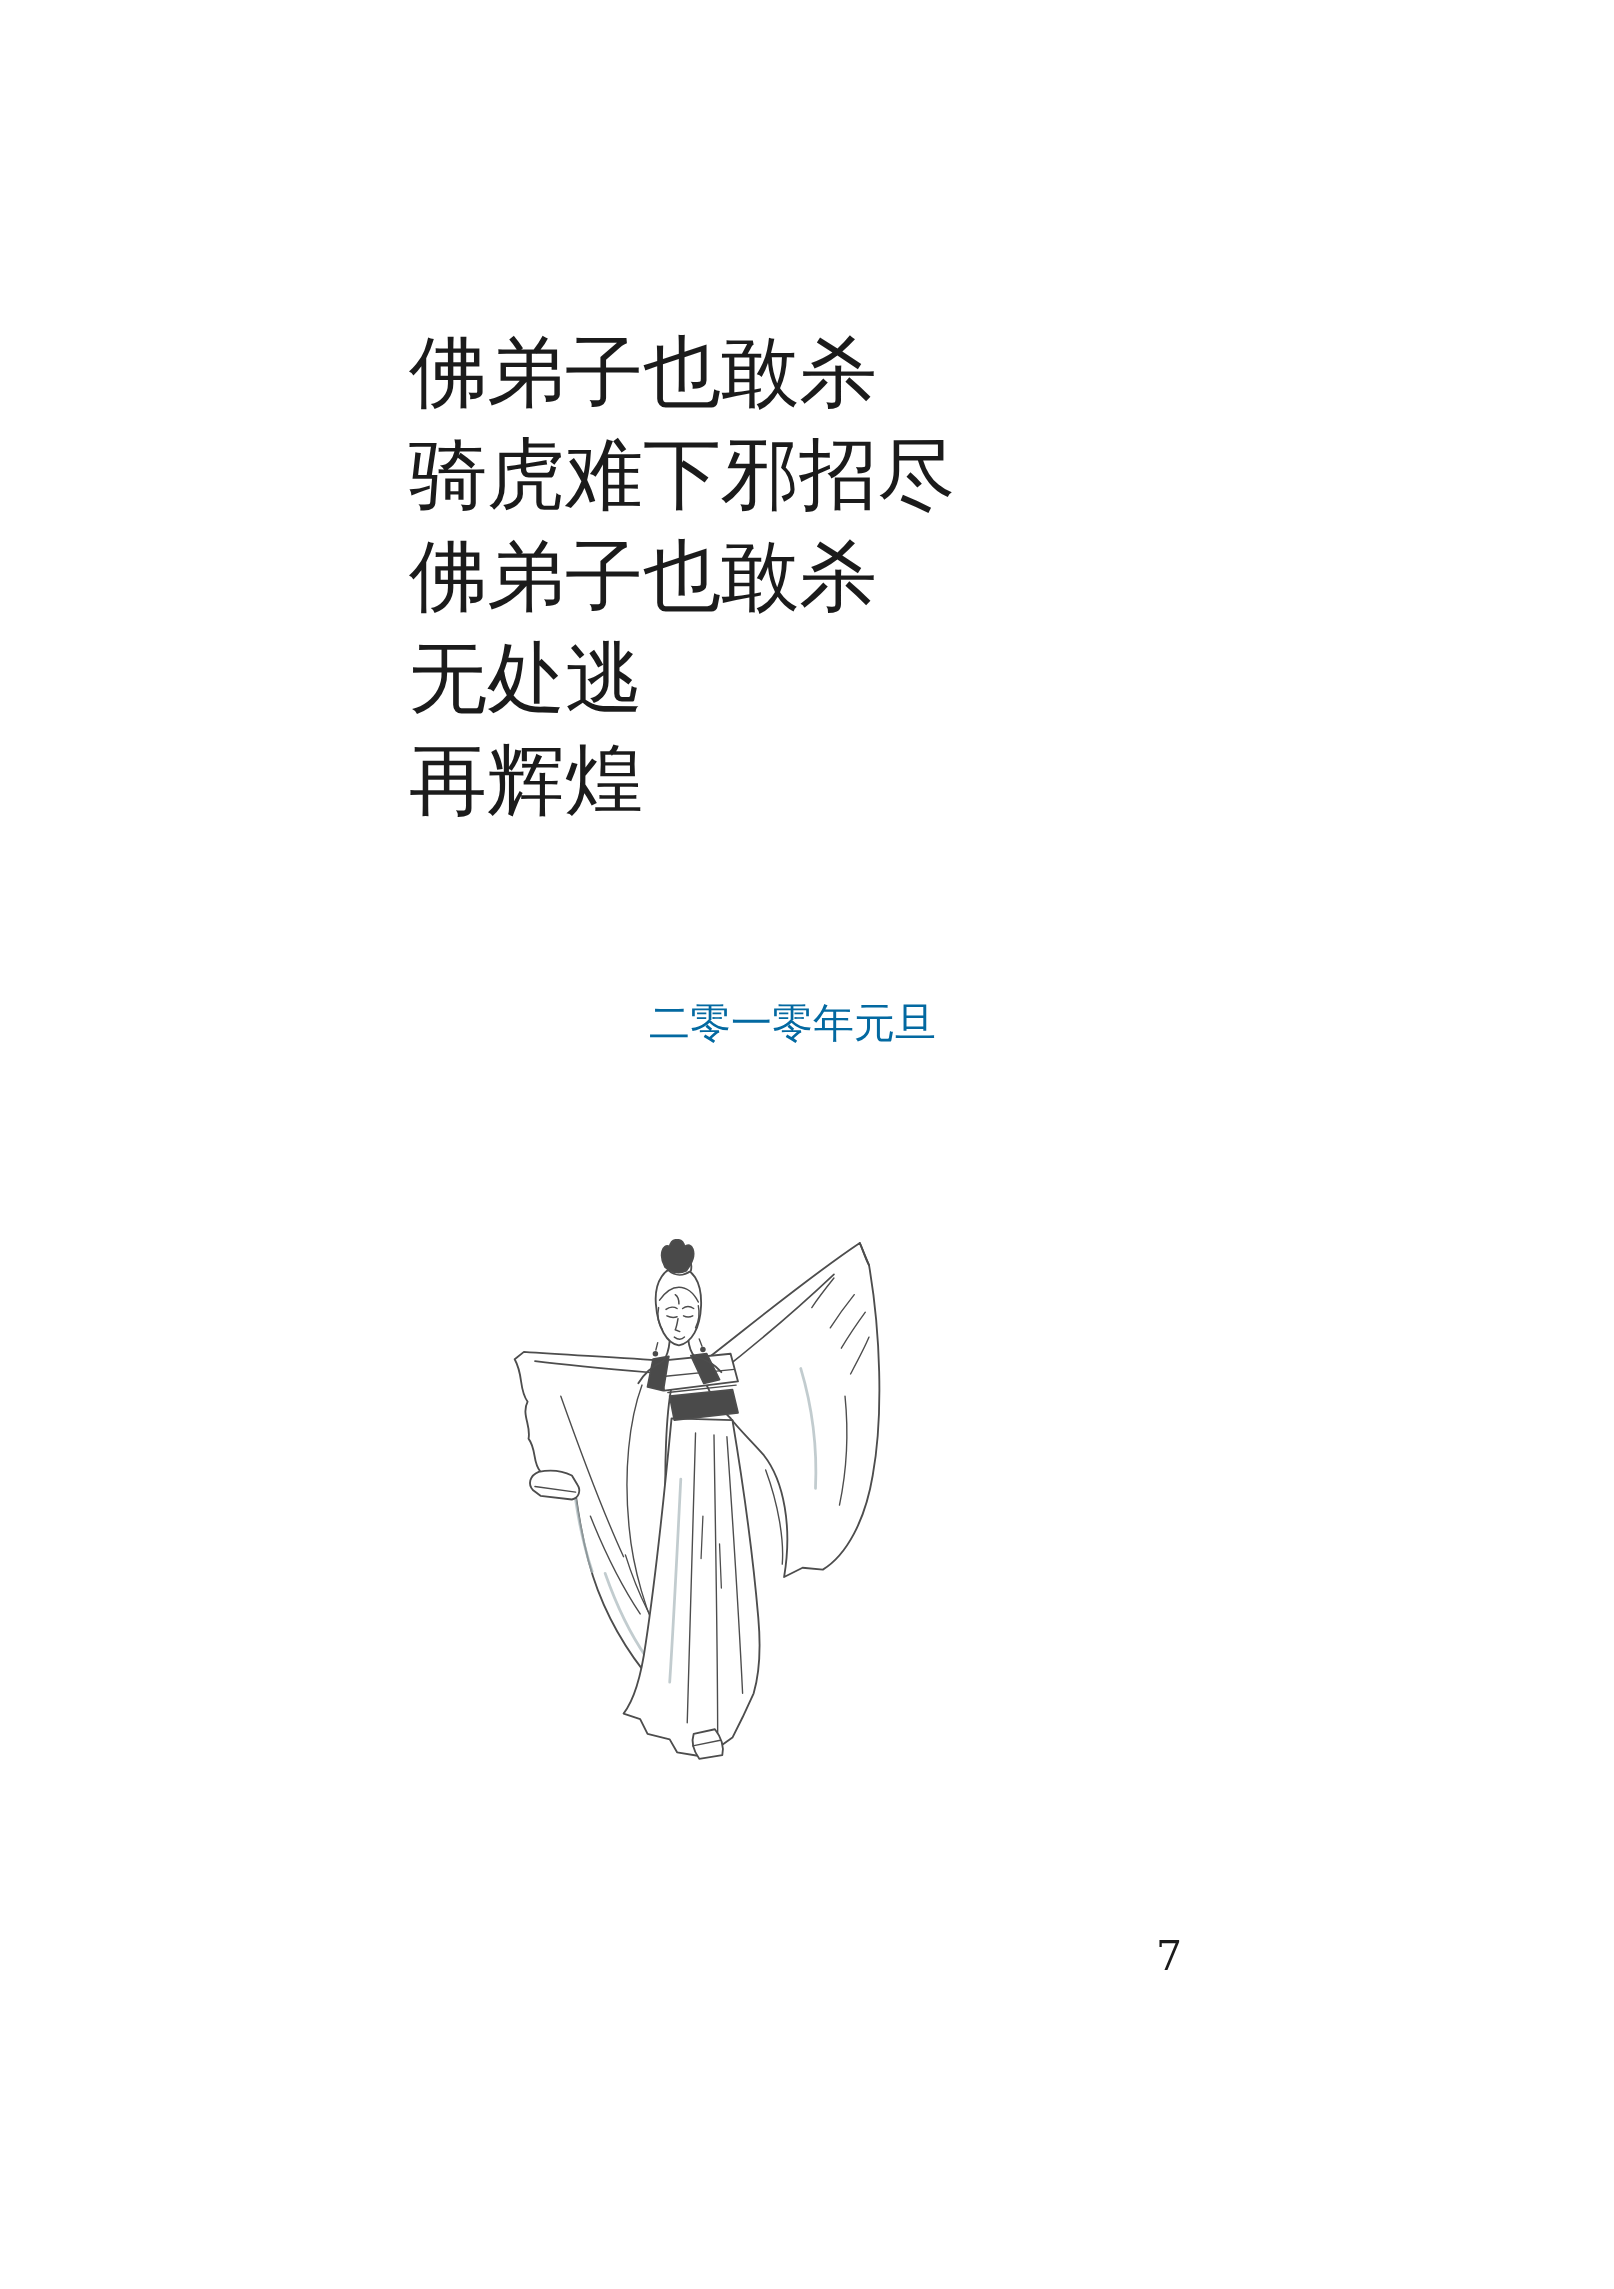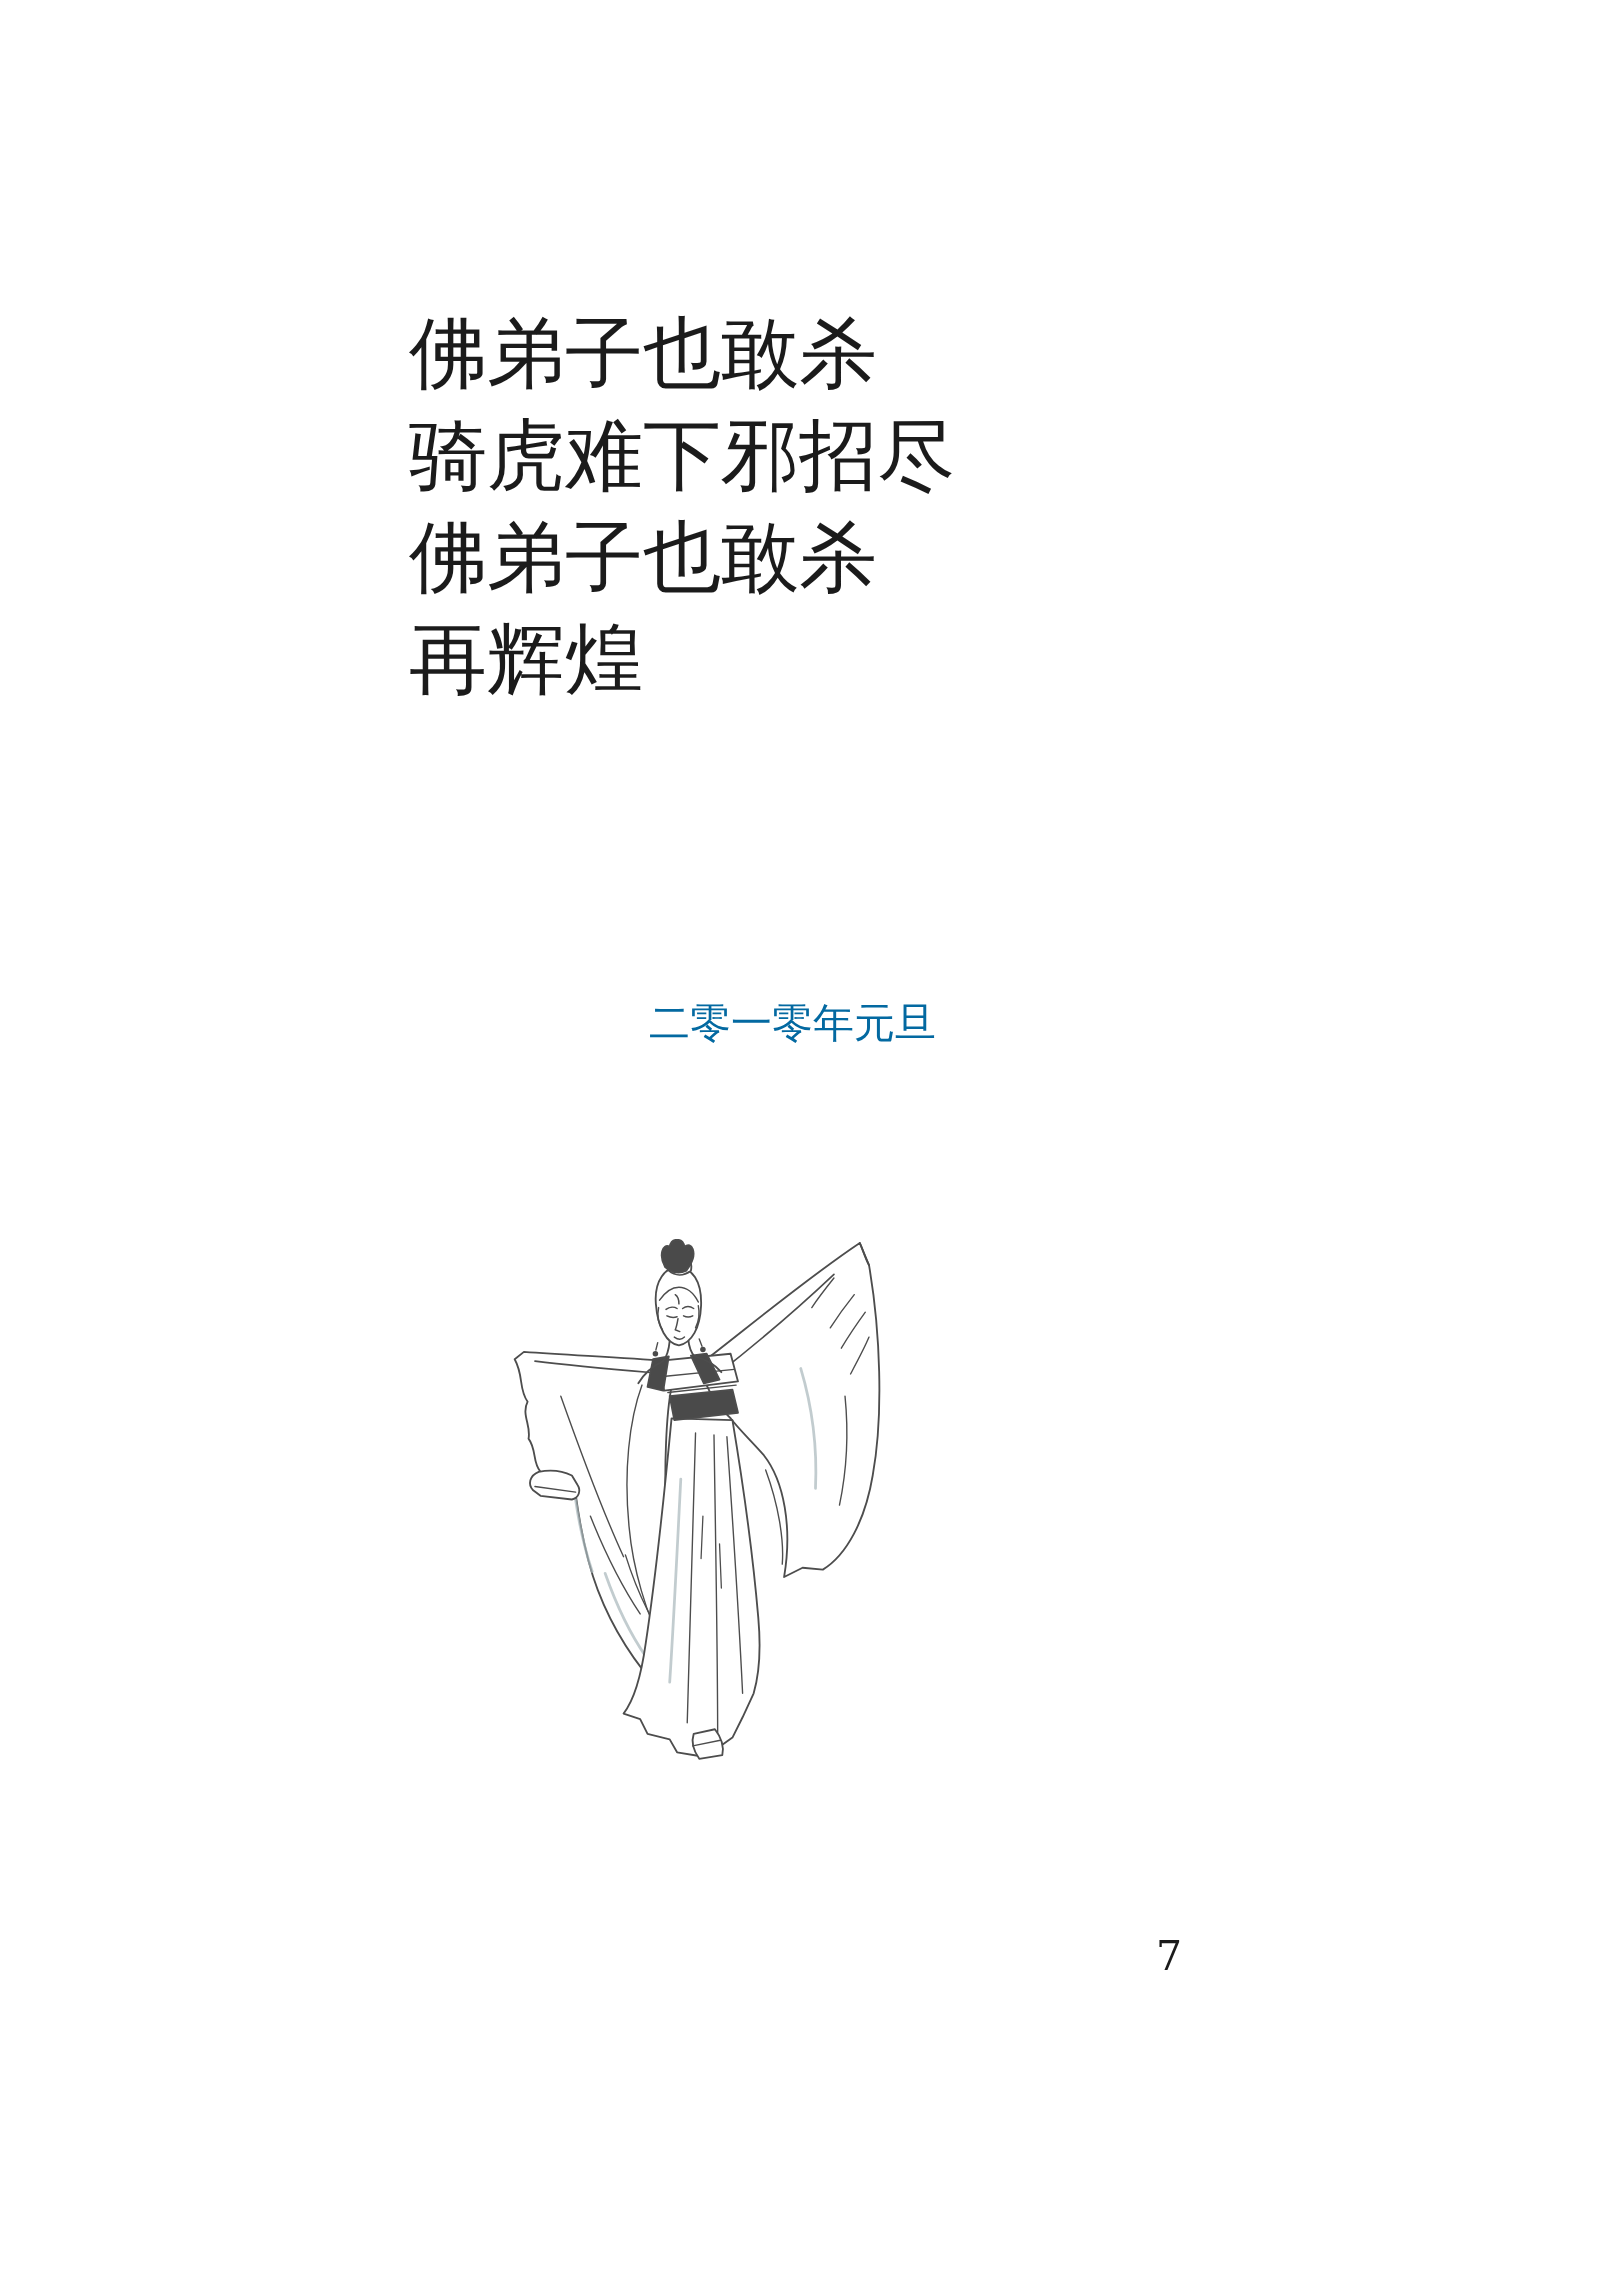--- a/index.html
+++ b/index.html
@@ -16,21 +16,21 @@
     color: #1b1b1b;
   }
   .page {
     position: absolute;
     inset: 0;
     background: #ffffff;
   }
   .poem {
     position: absolute;
     left: 409px;
-    top: 302px;
+    top: 321px;
     font-size: 78px;
     line-height: 102px;
     letter-spacing: 0px;
     color: #1b1b1b;
     white-space: nowrap;
   }
   .poem-line {
     height: 102px;
   }
   .poem-date {
@@ -65,20 +65,21 @@
 </style>
 </head>
 <body>
 
 <div class="page">
 
   <div class="poem">
     <div class="poem-line">佛弟子也敢杀</div>
     <div class="poem-line">骑虎难下邪招尽</div>
     <div class="poem-line">佛弟子也敢杀</div>
+    <div class="poem-line">无处逃</div>
     <div class="poem-line">再辉煌</div>
   </div>
 
   <div class="poem-date">二零一零年元旦</div>
 
   <figure class="illustration" style="margin:0;">
     <svg viewBox="0 0 440 564" xmlns="http://www.w3.org/2000/svg" role="img" fill="none" stroke="#4d4d4d" stroke-width="2" stroke-linecap="round" stroke-linejoin="round" aria-label="ink line drawing of a classical Chinese dancer wearing a crown headdress, with long flowing water sleeves spread like wings and a long skirt">
 
       <path fill="#ffffff" d="M238,130 C292,88 350,40 404,4 L414,28 C426,98 430,190 418,256 C410,304 390,342 364,358 L342,356 L322,366 C331,312 322,262 300,234 C287,219 272,205 264,194 C252,183 243,170 238,158 Z"></path>
       <path d="M404,4 C408,13 410,21 414,28"></path>

